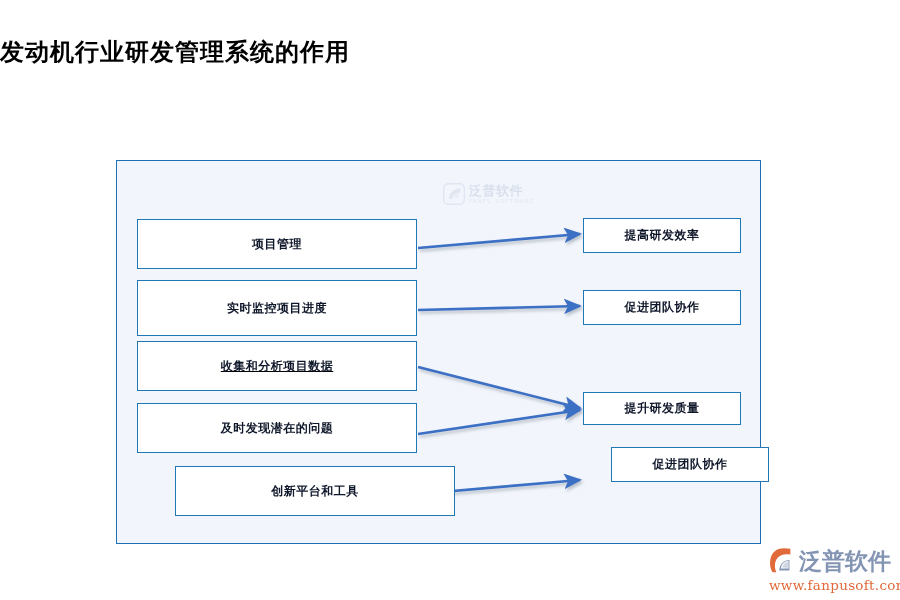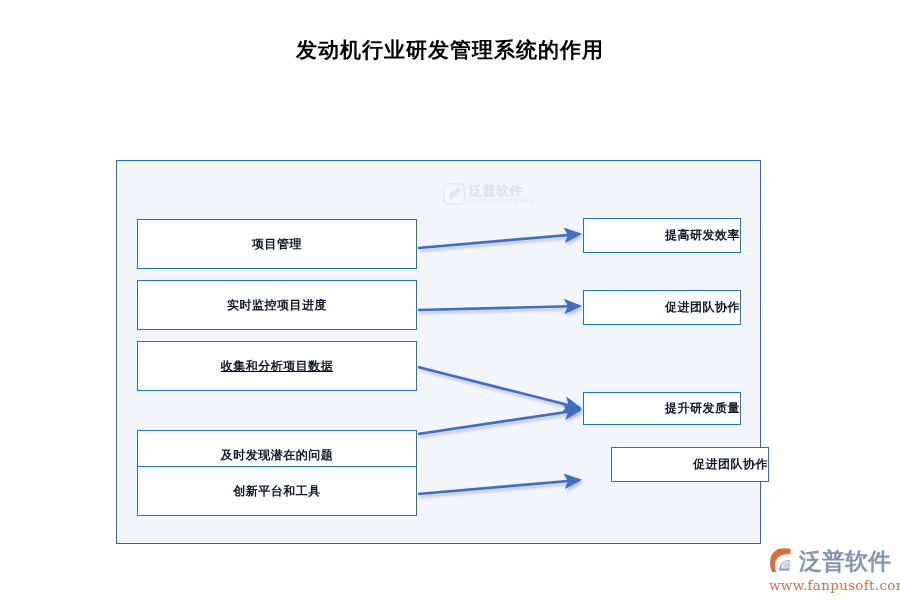--- a/index.html
+++ b/index.html
@@ -14,23 +14,22 @@
     overflow: hidden;
     font-family: "DejaVu Sans", "Liberation Sans", sans-serif;
   }
 
   
   #page-title {
     position: absolute;
     left: 0;
     top: 36px;
     width: 900px;
-    text-align: center;
     font-family: "DejaVu Serif", "Liberation Serif", serif;
-    font-size: 21px;
+    font-size: 24px;
     font-weight: bold;
     color: #000000;
     letter-spacing: 1px;
     white-space: nowrap;
   }
 
   
   #diagram-panel {
     position: absolute;
     left: 116px;
@@ -95,27 +94,27 @@
     font-size: 12px;
     font-weight: bold;
     color: #0f172a;
     letter-spacing: 0.5px;
     white-space: nowrap;
   }
 
   
   .left-box  { left: 137px; width: 280px; }
   #box-l0 { top: 219px; height: 50px; }
-  #box-l1 { top: 280px; height: 50px; }
+  #box-l1 { top: 280px; height: 56px; }
   #box-l2 { top: 341px; height: 50px; text-decoration: underline; }
-  #box-l3 { top: 403px; height: 50px; margin-top: 27px; }
-  #box-l4 { top: 466px; height: 50px; }
-
-  
-  .right-box { left: 583px; width: 158px; justify-content: flex-end; }
+  #box-l3 { top: 403px; height: 50px; }
+  #box-l4 { top: 466px; height: 50px; margin-left: 38px; }
+
+  
+  .right-box { left: 583px; width: 158px; }
   #box-r0 { top: 218px; height: 35px; }
   #box-r1 { top: 290px; height: 35px; }
   #box-r2 { top: 392px; height: 33px; }
   #box-r3 { top: 447px; height: 35px; margin-left: 28px; }
 
   
   #arrow-layer {
     position: absolute;
     left: 0;
     top: 0;

